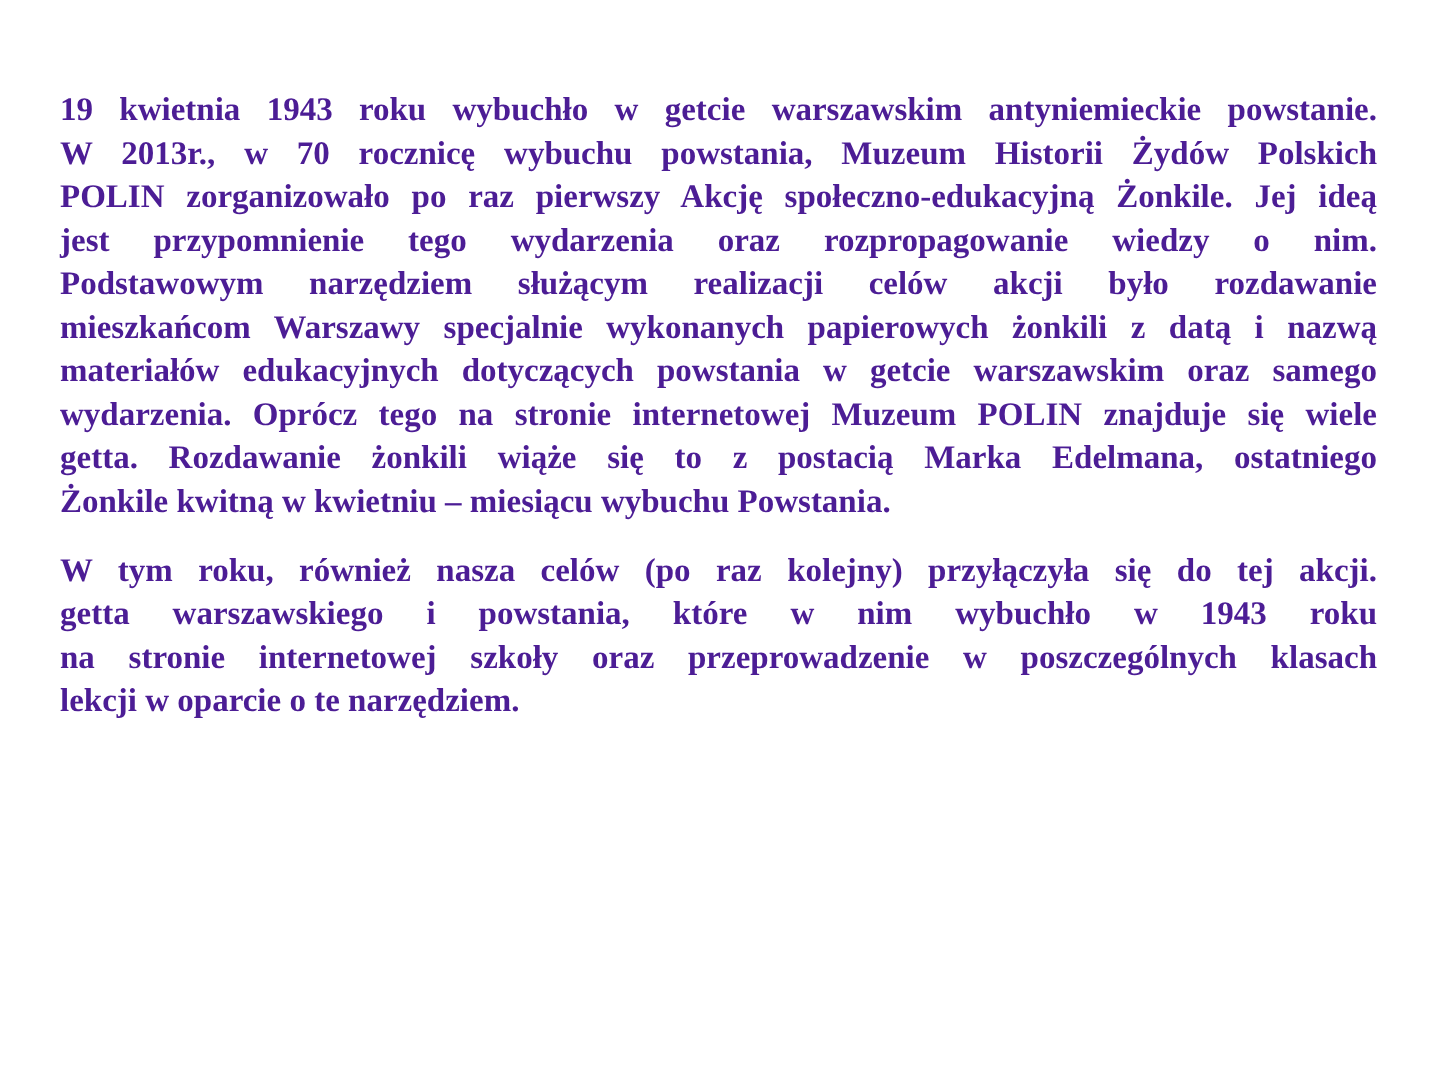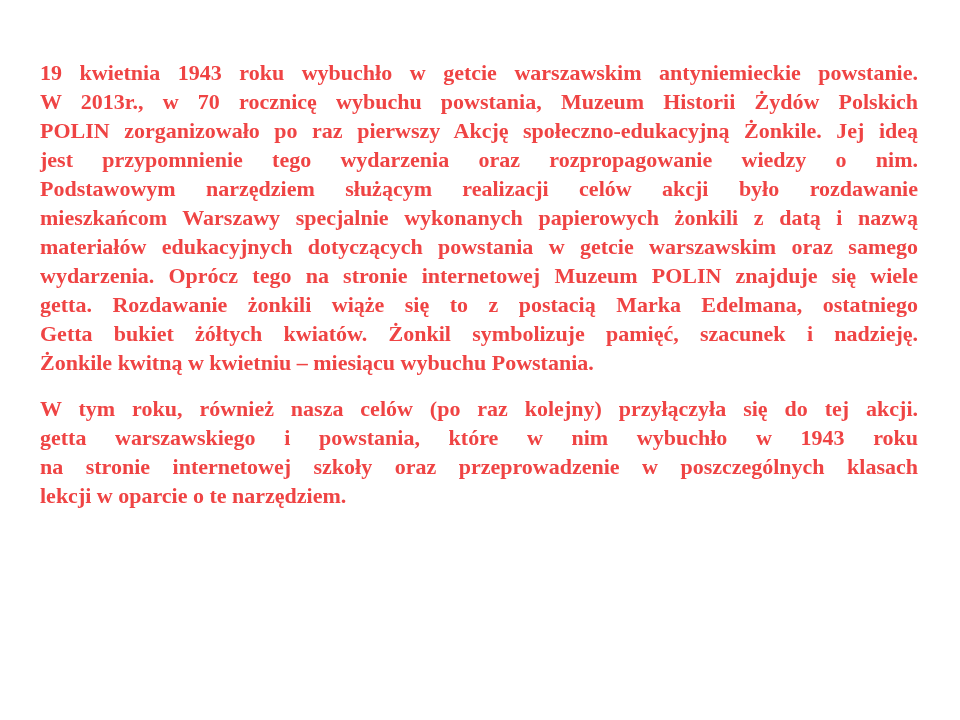--- a/index.html
+++ b/index.html
@@ -7,21 +7,21 @@
     padding: 0;
     background: #ffffff;
   }
   .page {
     position: relative;
     width: 960px;
     height: 720px;
     background: #ffffff;
     overflow: hidden;
     font-family: "Liberation Serif", "DejaVu Serif", serif;
-    color: #ef4444;
+    color: #4c1d95;
   }
   .text-block {
     position: absolute;
     left: 40px;
     top: 58px;
     width: 878px;
     font-weight: bold;
     font-size: 22px;
     line-height: 29px;
   }
@@ -43,21 +43,20 @@
     <div class="paragraph">
         <div class="line">19 kwietnia 1943 roku wybuchło w getcie warszawskim antyniemieckie powstanie.</div>
         <div class="line">W 2013r., w 70 rocznicę wybuchu powstania, Muzeum Historii Żydów Polskich</div>
         <div class="line">POLIN zorganizowało po raz pierwszy Akcję społeczno-edukacyjną Żonkile. Jej ideą</div>
         <div class="line">jest przypomnienie tego wydarzenia oraz rozpropagowanie  wiedzy o nim.</div>
         <div class="line">Podstawowym narzędziem służącym realizacji celów akcji było rozdawanie</div>
         <div class="line">mieszkańcom Warszawy specjalnie wykonanych papierowych żonkili z datą i nazwą</div>
         <div class="line">materiałów edukacyjnych dotyczących powstania w getcie warszawskim oraz samego</div>
         <div class="line">wydarzenia. Oprócz tego na stronie internetowej Muzeum POLIN znajduje się wiele</div>
         <div class="line">getta. Rozdawanie żonkili  wiąże się to z postacią Marka Edelmana, ostatniego</div>
-        <div class="line">Getta bukiet żółtych kwiatów. Żonkil symbolizuje pamięć, szacunek i nadzieję.</div>
         <div class="line line-last">Żonkile kwitną w kwietniu – miesiącu wybuchu Powstania.</div>
       </div>
     <div class="paragraph">
         <div class="line">W tym roku, również nasza celów (po raz kolejny)  przyłączyła się do tej akcji.</div>
         <div class="line">getta warszawskiego i powstania, które w nim wybuchło w 1943 roku</div>
         <div class="line">na stronie internetowej szkoły oraz przeprowadzenie w poszczególnych klasach</div>
         <div class="line line-last">lekcji w oparcie o te narzędziem.</div>
       </div>
   </div>
 </div>

